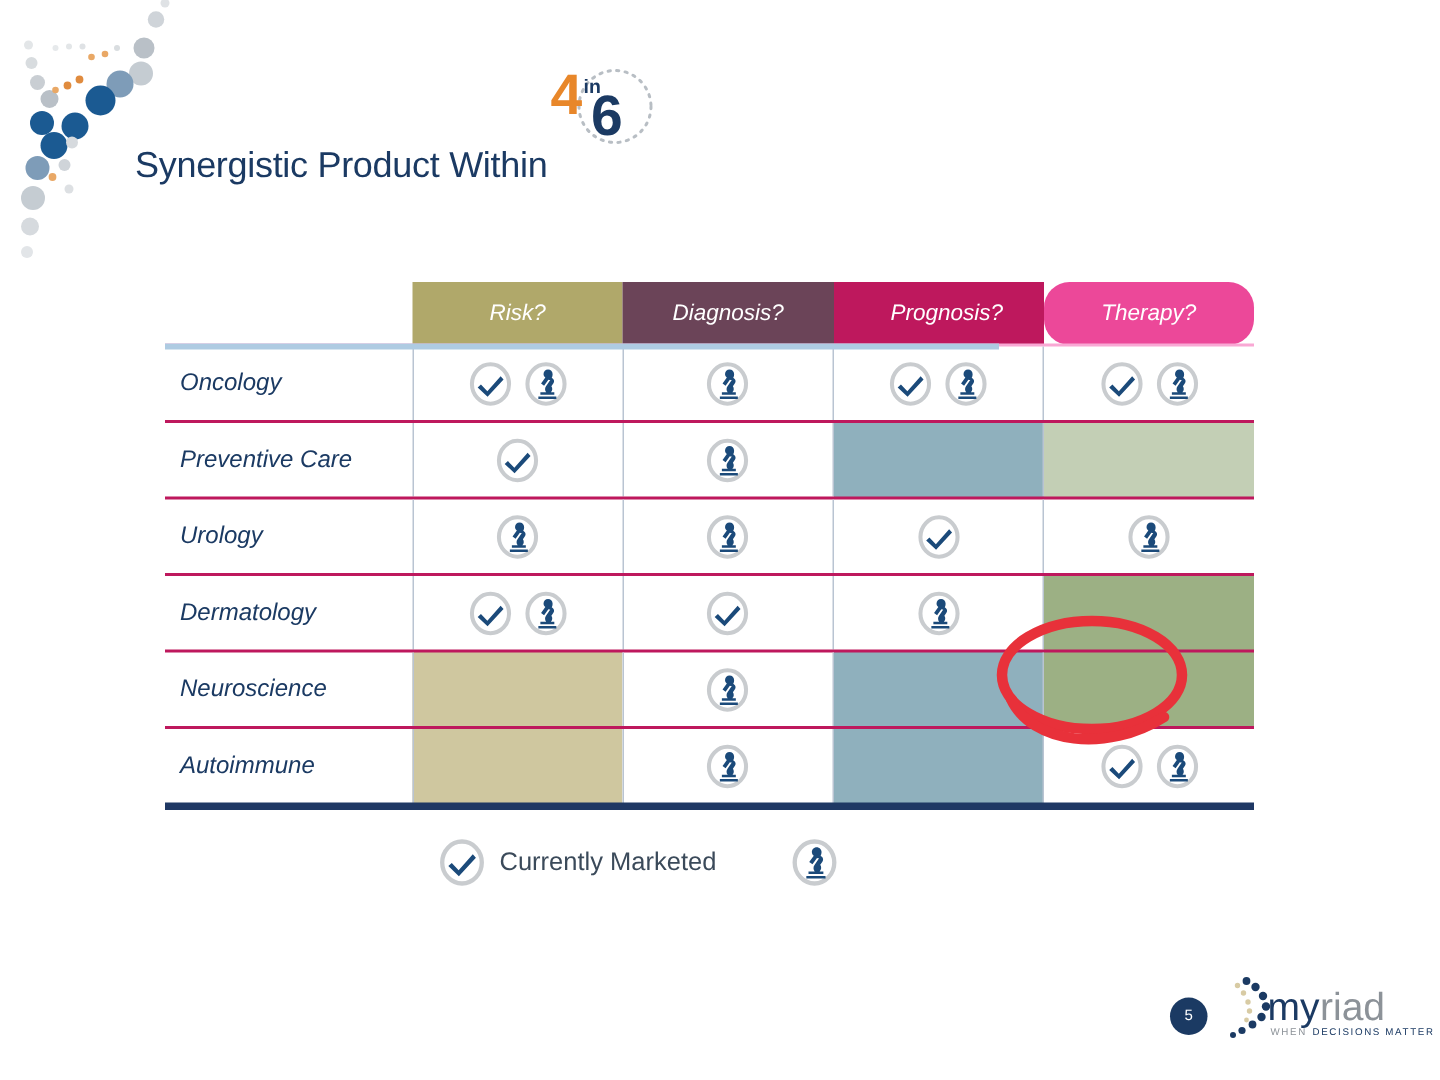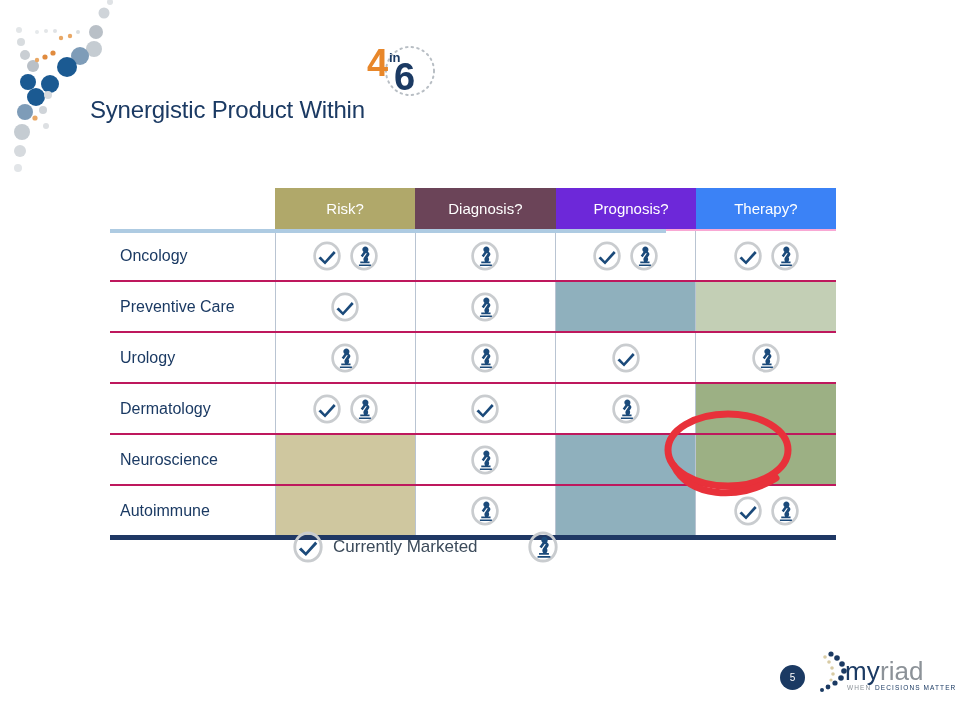--- a/index.html
+++ b/index.html
@@ -21,21 +21,21 @@
     display: flex; align-items: baseline; white-space: nowrap;
   }
   .title-text {
     font-size: 24px; color: #1b3a63; letter-spacing: -0.2px;
     font-weight: normal;
   }
   .logo46 { position: relative; display: inline-block; width: 72px; height: 46px; vertical-align: baseline; }
   .logo46 svg { position: absolute; left: 0; top: -32px; }
 
   
-  .tbl { position: absolute; left: 110px; top: 188px; width: 726px; }
+  .tbl { position: absolute; left: 110px; top: 188px; width: 726px; font-style: italic; }
   .grid { width: 726px; border-collapse: collapse; table-layout: fixed; }
   .grid col.c0 { width: 165px; }
   .grid col.cX { width: 140.25px; }
 
   .grid th {
     height: 42px; color: #ffffff; font-size: 15px; font-weight: normal;
     text-align: center; vertical-align: middle; border: none;
     padding: 0;
   }
   .grid th.blank { background: transparent; }
@@ -57,21 +57,21 @@
   }
   .tbl-bottom {
     position: absolute; left: 0px; top: 347px; width: 726px; height: 5px;
     background: #1f3864;
   }
 
   .icons { display: flex; align-items: center; justify-content: center; gap: 7px; }
 
   
   .legend {
-    position: absolute; left: 292px; top: 531px;
+    position: absolute; left: 292px; top: 559px;
     display: flex; align-items: center; gap: 49px; text-align: center;
   }
   .legend-item { display: flex; align-items: center; gap: 9px; }
   .legend-item span.txt { font-size: 17px; color: #3b4a5a; }
 
   
   .redmark { position: absolute; left: 548px; top: 216px; pointer-events: none; }
 
   
   .copyright {
@@ -149,22 +149,22 @@
           <col class="cX">
           <col class="cX">
           <col class="cX">
           <col class="cX">
       </colgroup>
       <thead>
         <tr>
           <th class="blank"></th>
         <th style="background: rgb(176, 168, 106);"><span>Risk?</span></th>
             <th style="background: rgb(107, 68, 88);"><span>Diagnosis?</span></th>
-            <th style="background: #6d28d9; padding-left: 11px;"><span>Prognosis?</span></th>
-            <th style="background: #3b82f6;"><span>Therapy?</span></th>
+            <th style="background: #be185d; padding-left: 11px;"><span>Prognosis?</span></th>
+            <th style="background: #ec4899; border-radius: 17px;"><span>Therapy?</span></th>
           </tr>
       </thead>
       <tbody>
           <tr>
             <td class="lbl">Oncology</td>
             <td class="cell" style="background: rgb(255, 255, 255);">
               <div class="icons">
                 <svg width="30" height="30" viewBox="0 0 40 40">
                   <ellipse cx="20" cy="20" rx="16.5" ry="17.5" fill="none" stroke="#c9cccf" stroke-width="3.6"></ellipse>
                   <path fill="#1b4a7a" d="M11.5 20.5 L17.2 26.5 L29 13.2 L31.6 16.0 L17.4 31.4 L8.6 23.0 Z"></path>

